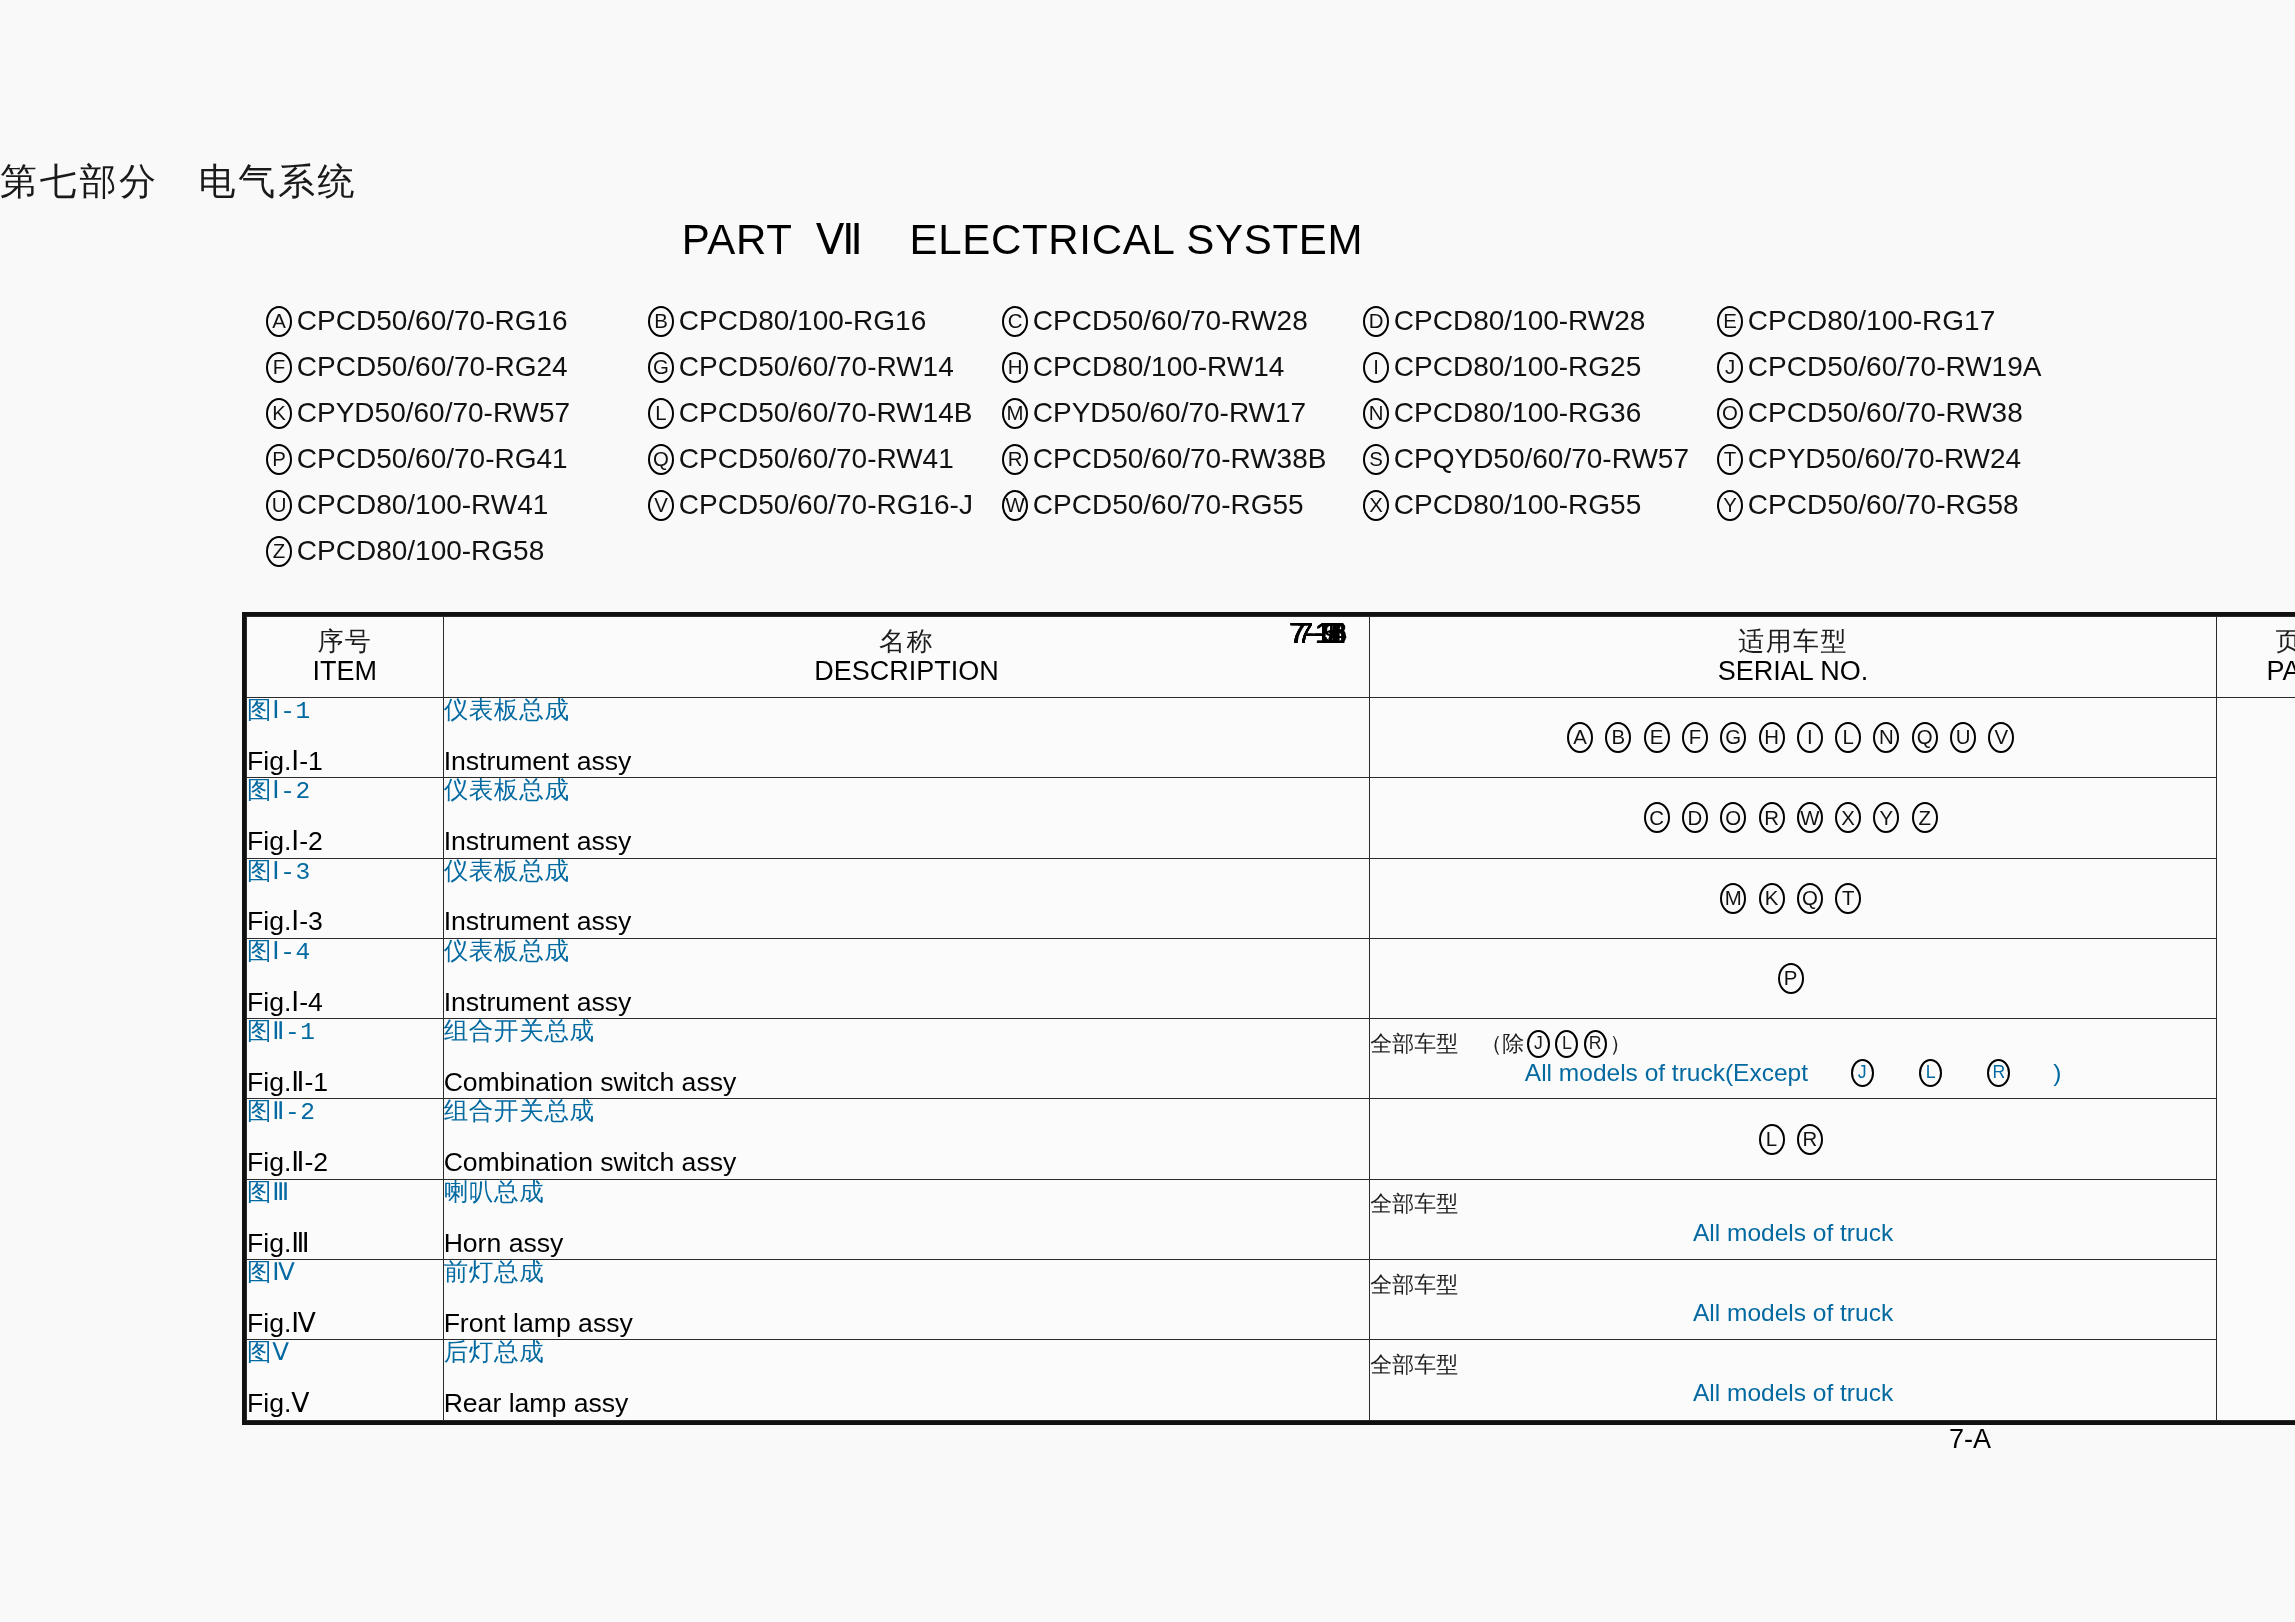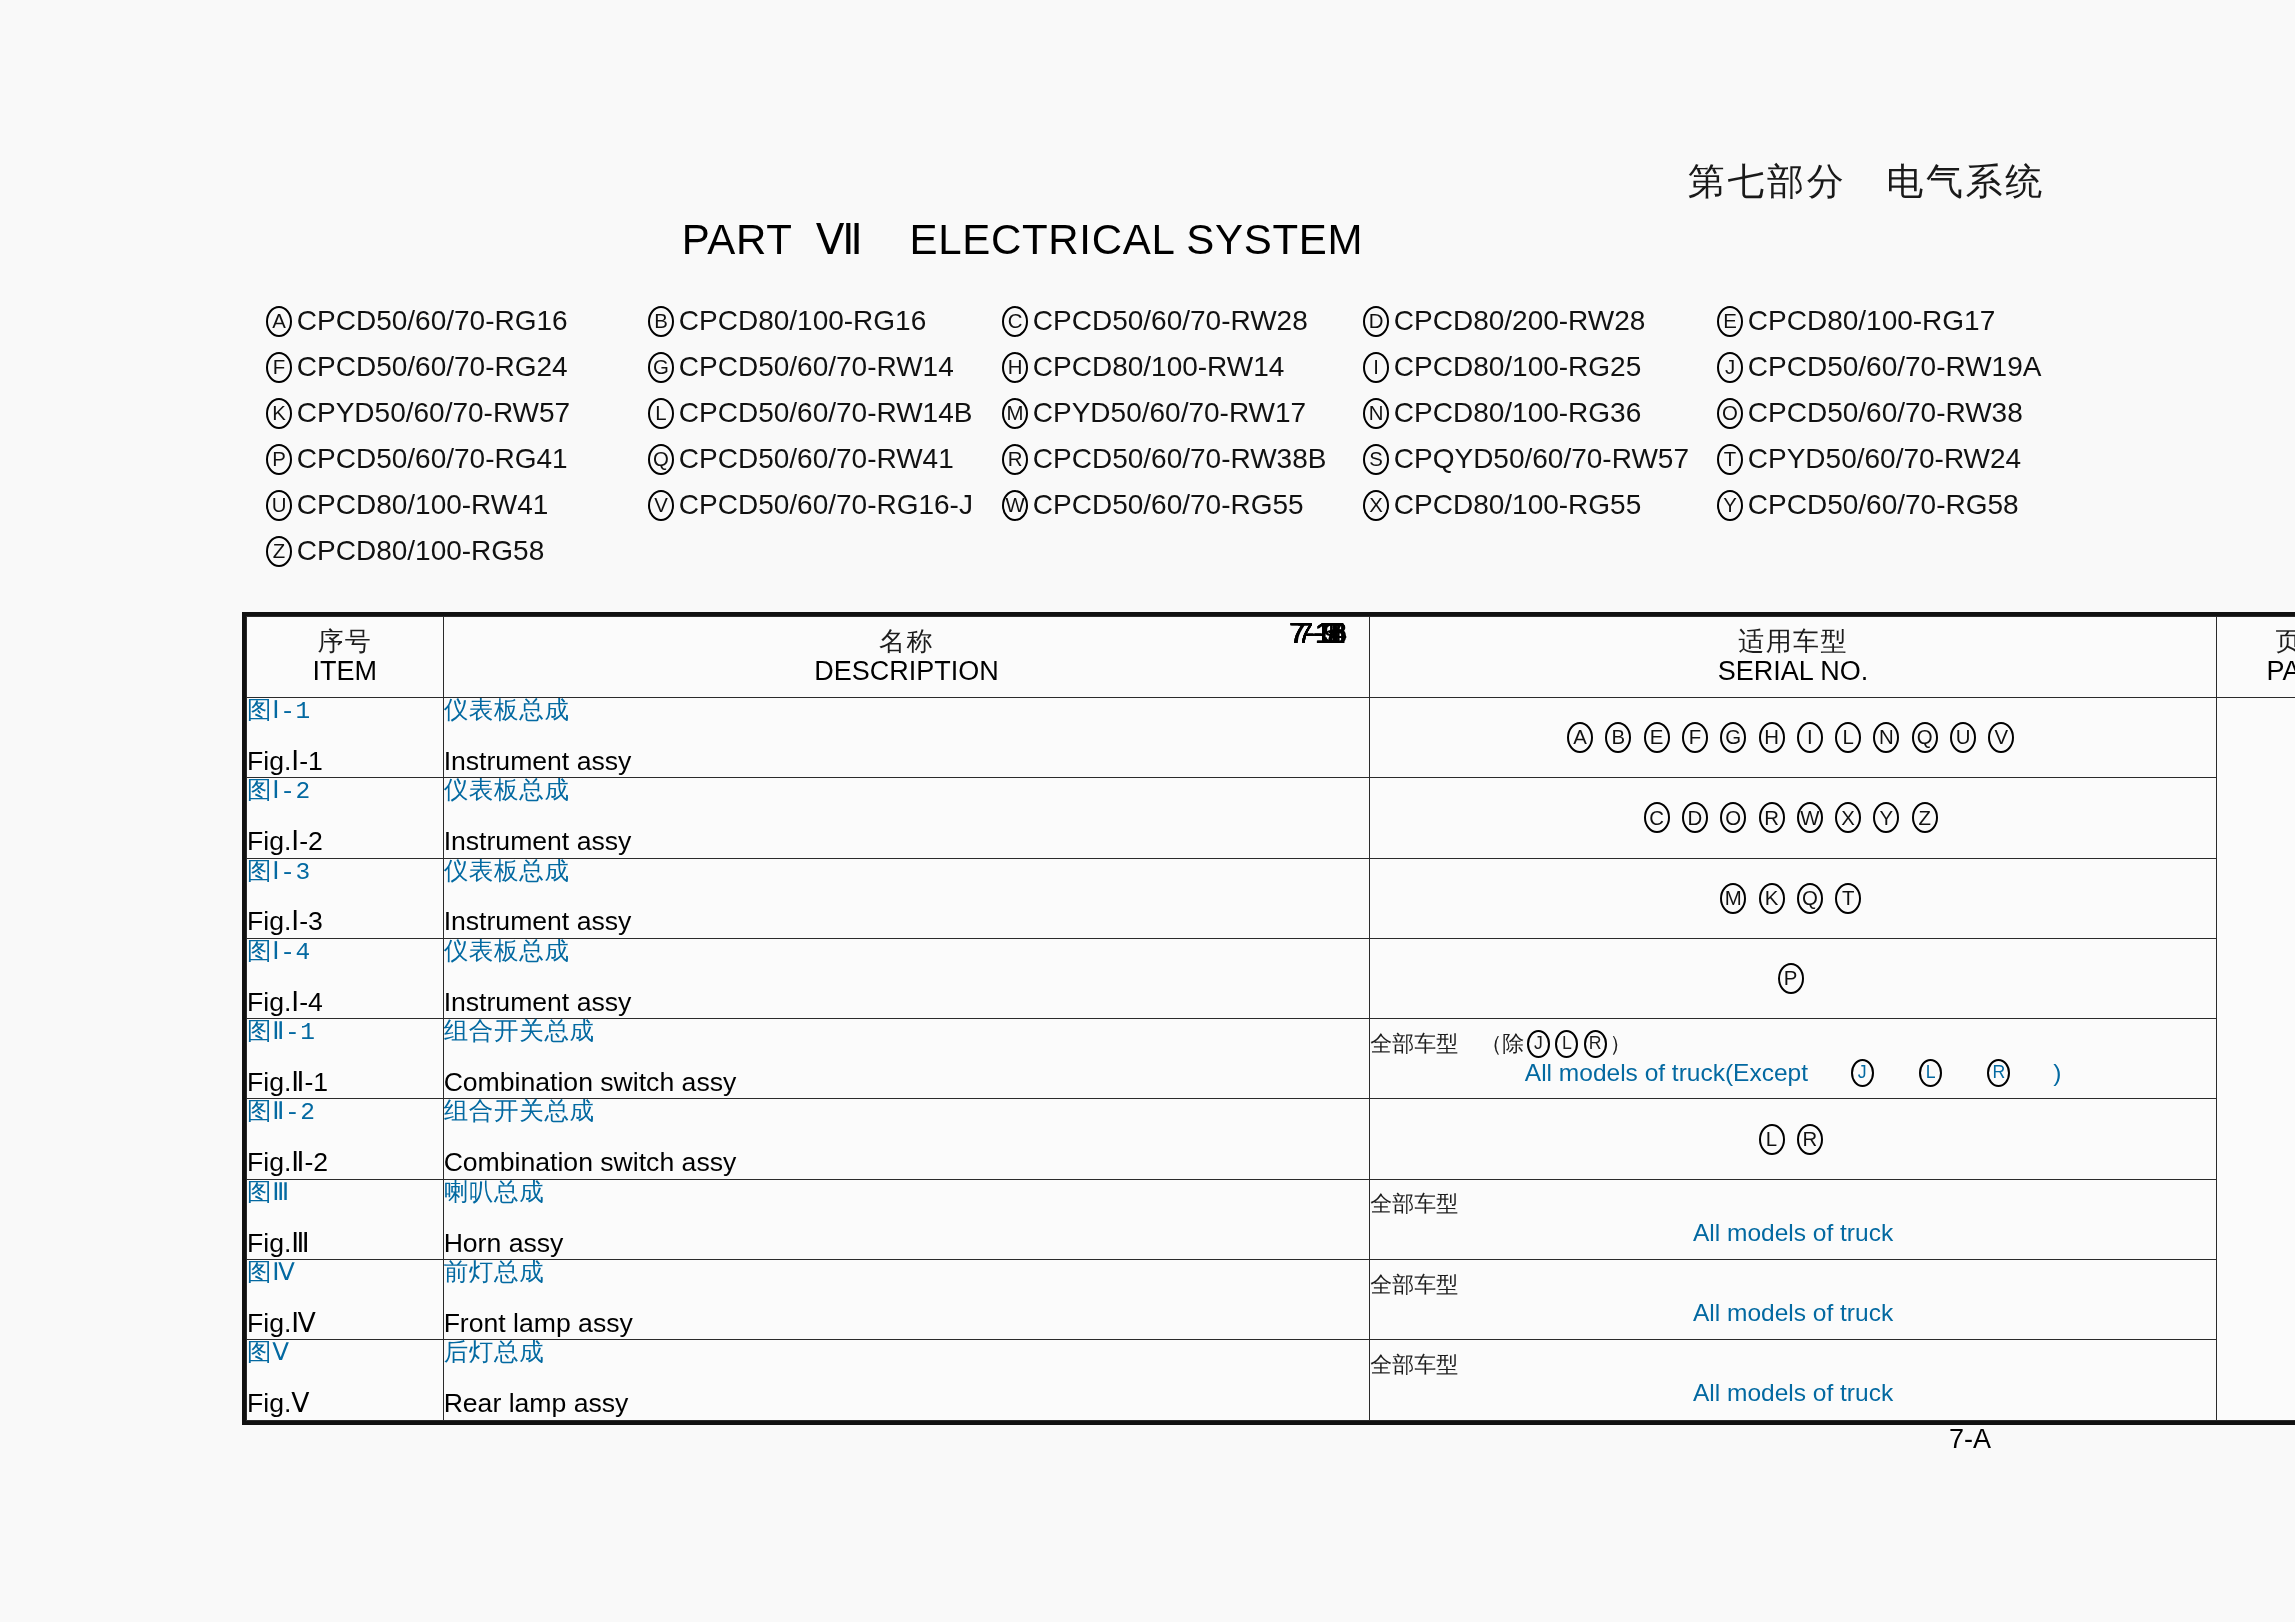--- a/index.html
+++ b/index.html
@@ -20,21 +20,21 @@
     position: absolute;
     inset: 0;
   }
 
   
   .title-cn {
     position: absolute;
     top: 157px;
     left: 0;
     width: 2045px;
-    text-align: right;
+    text-align: left;
     font-size: 37px;
     letter-spacing: 2.7px;
     font-family: "DejaVu Sans", "Liberation Sans", sans-serif;
     color: #1a1a1a;
   }
   .title-en {
     position: absolute;
     top: 215px;
     left: 0;
     width: 2045px;
@@ -224,21 +224,21 @@
         <div class="legend-item c1">
           <span class="circ">B</span>
           <span>CPCD80/100-RG16</span>
         </div>
         <div class="legend-item c2">
           <span class="circ">C</span>
           <span>CPCD50/60/70-RW28</span>
         </div>
         <div class="legend-item c3">
           <span class="circ">D</span>
-          <span>CPCD80/200-RW28</span>
+          <span>CPCD80/100-RW28</span>
         </div>
         <div class="legend-item c4">
           <span class="circ">E</span>
           <span>CPCD80/100-RG17</span>
         </div>
       </div>
       <div class="legend-row">
         <div class="legend-item c0">
           <span class="circ">F</span>
           <span>CPCD50/60/70-RG24</span>

